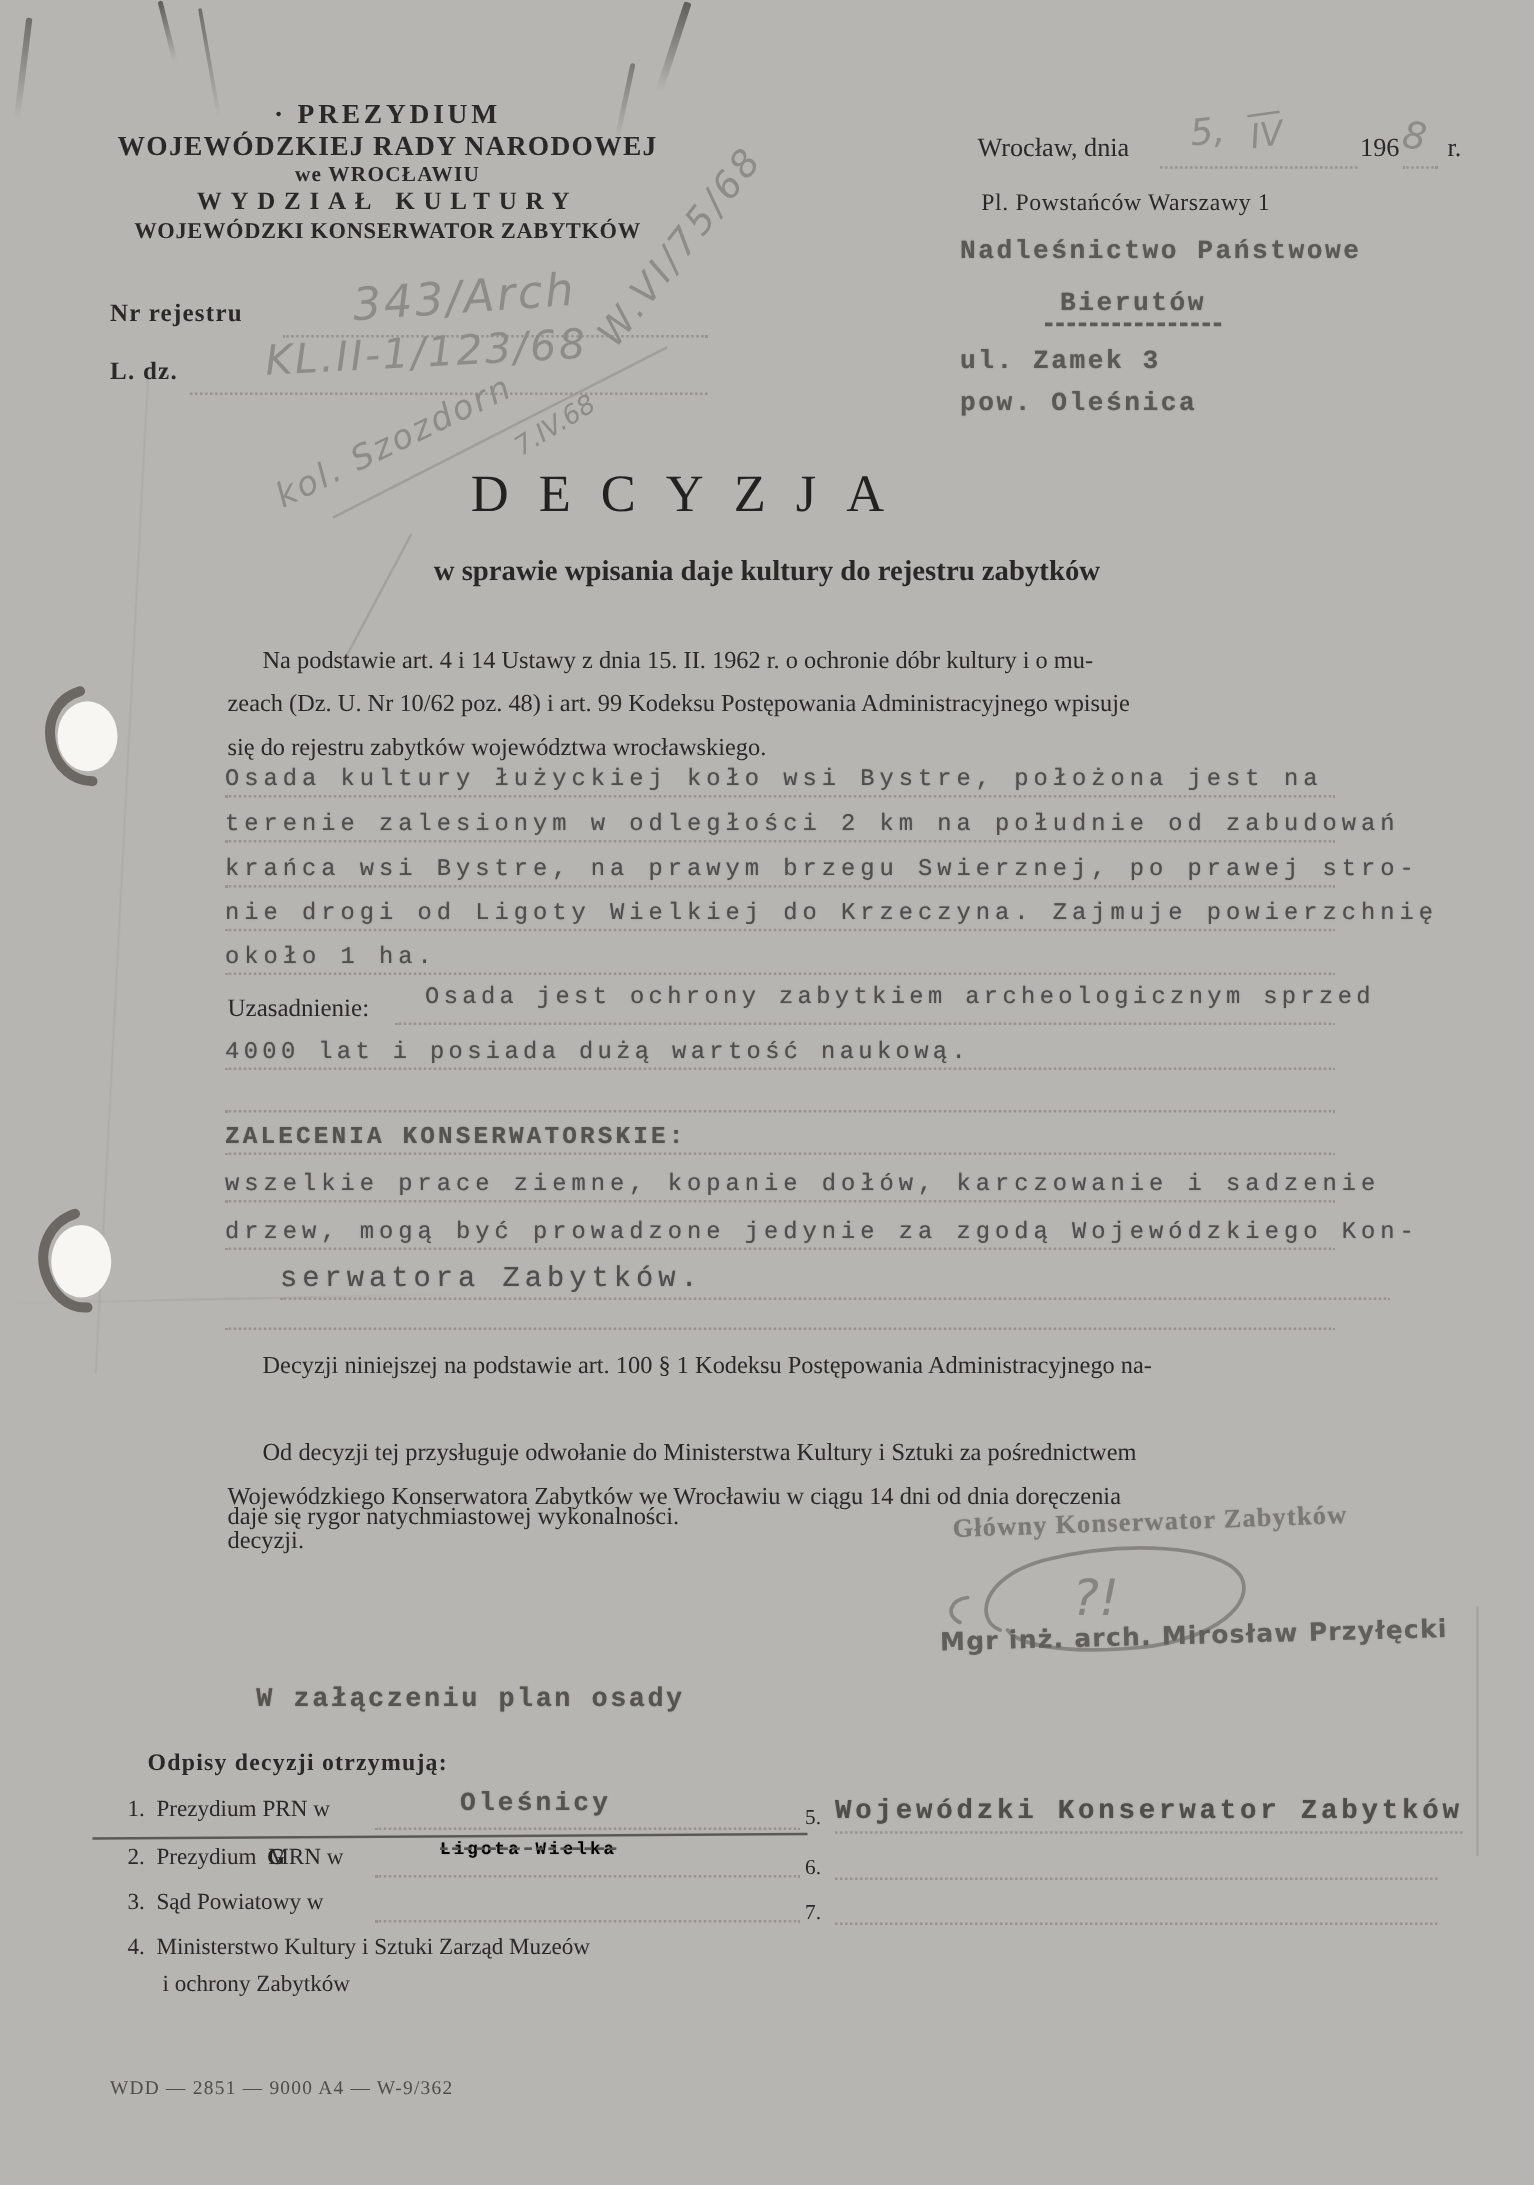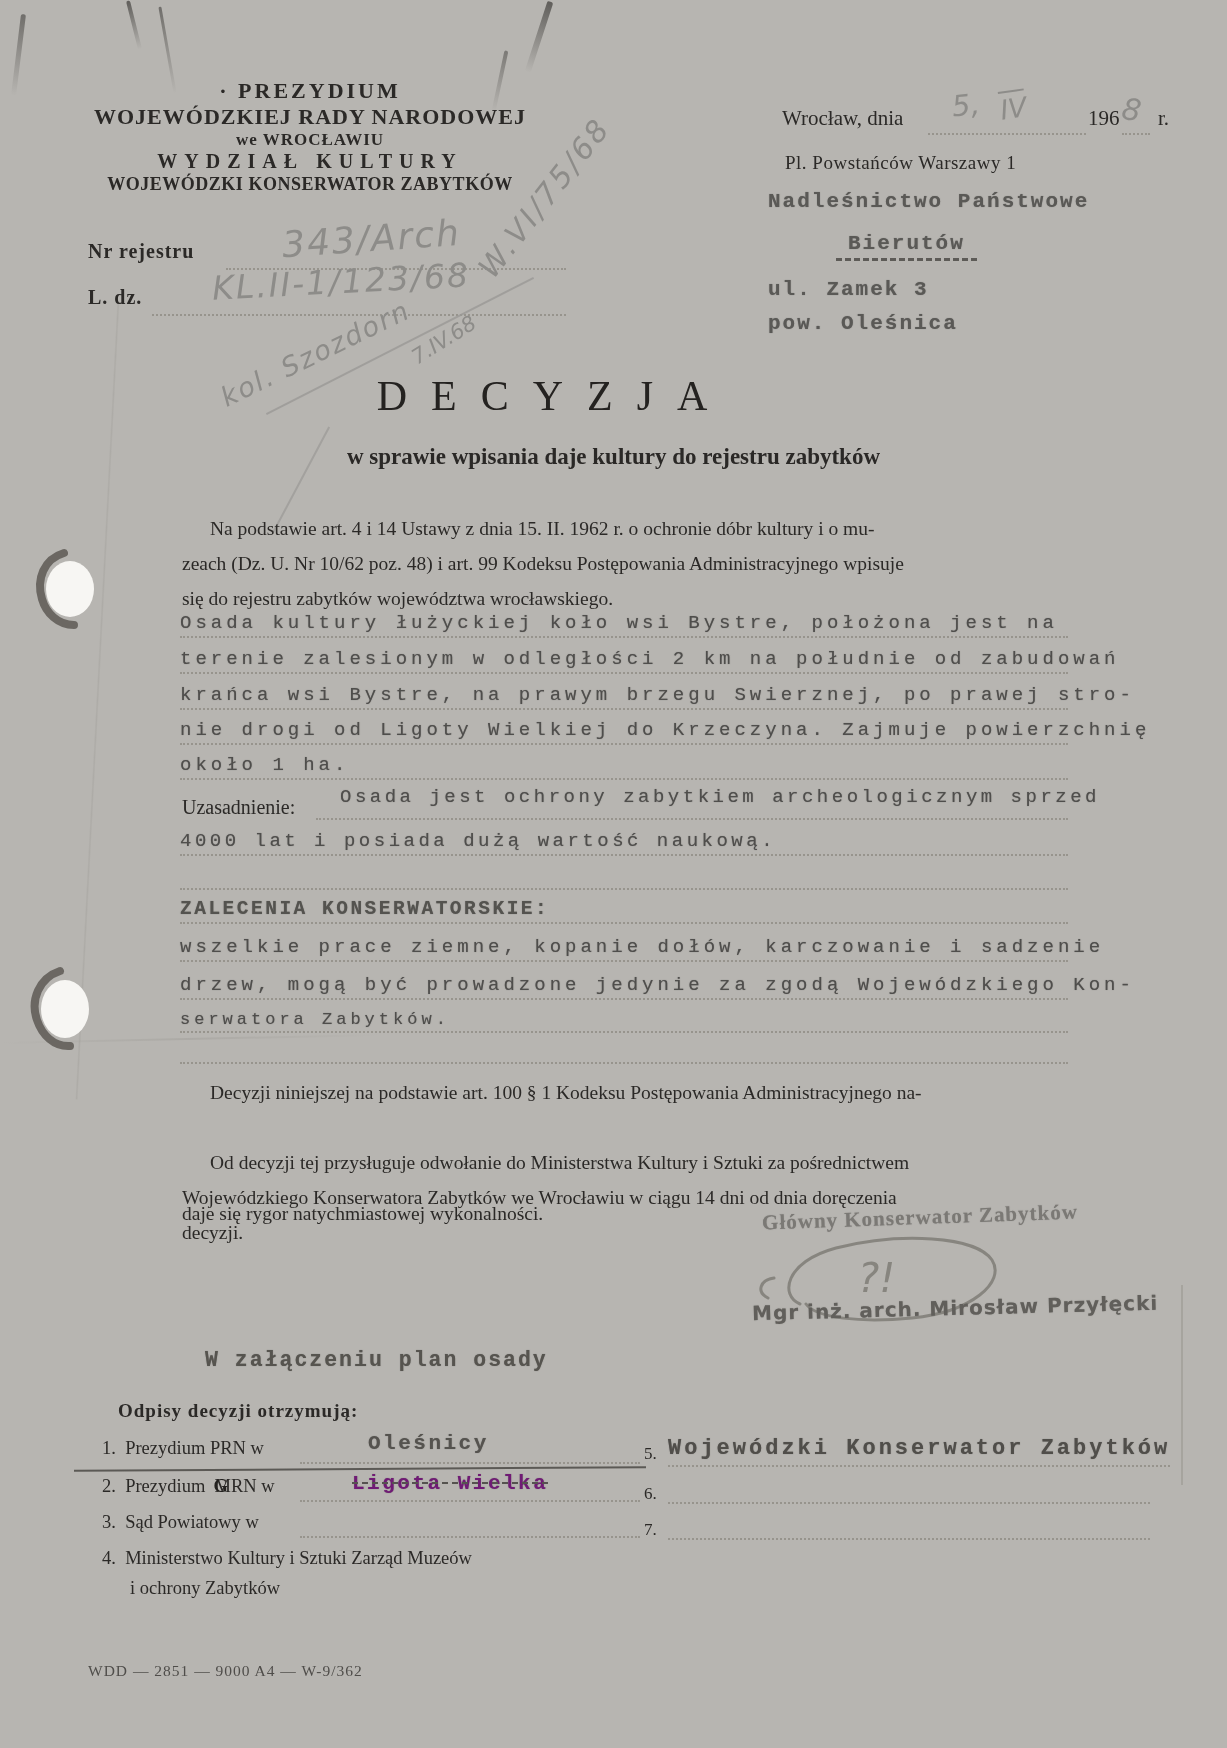--- a/index.html
+++ b/index.html
@@ -115,21 +115,21 @@
 
   <div class="abs serif" style="left:182px;top:796px;font-size:20px;">Uzasadnienie:</div>
   <div class="abs typed" style="left:340px;top:786px;font-size:19px;letter-spacing:3.5px;">Osada jest ochrony zabytkiem archeologicznym sprzed</div>
   <div class="rule" style="left:316px;top:818px;width:752px;"></div>
   <div class="fillrow typed" style="top:830px;font-size:19px;letter-spacing:3.5px;">4000 lat i posiada dużą wartość naukową.</div>
   <div class="rule" style="left:180px;top:888px;width:888px;"></div>
 
   <div class="fillrow typed" style="top:898px;font-size:19.5px;letter-spacing:2.5px;font-weight:bold;color:#54534f;">ZALECENIA KONSERWATORSKIE:</div>
   <div class="fillrow typed" style="top:936px;font-size:19px;letter-spacing:4px;">wszelkie prace ziemne, kopanie dołów, karczowanie i sadzenie</div>
   <div class="fillrow typed" style="top:974px;font-size:19px;letter-spacing:4px;">drzew, mogą być prowadzone jedynie za zgodą Wojewódzkiego Kon-</div>
-  <div class="fillrow typed" style="top:1010px;font-size:17px;letter-spacing:4px;">serwatora Zabytków.</div>
+  <div class="fillrow typed" style="top:1010px;font-size:23px;letter-spacing:4px;margin-left:44px;">serwatora Zabytków.</div>
   <div class="rule" style="left:180px;top:1062px;width:888px;"></div>
 
   <div class="abs serif bodyline" style="left:210px;top:1082px;">Decyzji niniejszej na podstawie art. 100 § 1 Kodeksu Postępowania Administracyjnego na-</div>
   <div class="abs serif bodyline" style="left:182px;top:1175px;margin-top:28px;">daje się rygor natychmiastowej wykonalności.</div>
   <div class="abs serif bodyline" style="left:210px;top:1152px;">Od decyzji tej przysługuje odwołanie do Ministerstwa Kultury i Sztuki za pośrednictwem</div>
   <div class="abs serif bodyline" style="left:182px;top:1187px;">Wojewódzkiego Konserwatora Zabytków we Wrocławiu w ciągu 14 dni od dnia doręczenia</div>
   <div class="abs serif bodyline" style="left:182px;top:1222px;">decyzji.</div>
 
   <div class="abs serif stamp" style="left:762px;top:1205px;font-size:21px;font-weight:bold;transform:rotate(-2deg);">Główny Konserwator Zabytków</div>
   <svg class="abs" style="left:740px;top:1226px;" width="330" height="110" viewBox="0 0 330 110">
@@ -149,21 +149,21 @@
   <div class="rule" style="left:300px;top:1462px;width:340px;"></div>
   <div class="abs typed" style="left:368px;top:1432px;font-size:21px;letter-spacing:2.5px;font-weight:bold;color:#55534f;">Oleśnicy</div>
   <div class="abs" style="left:74px;top:1468px;width:572px;height:2px;background:#5b5955;transform:rotate(-0.35deg);"></div>
 
   <div class="abs serif" style="left:102px;top:1476px;font-size:18.5px;">
     <span>2.</span>&nbsp;
     <span>Prezydium</span>&nbsp;
     <span class="overtype"><span>M</span><span class="over">G</span></span><span>RN w</span>
   </div>
   <div class="rule" style="left:300px;top:1500px;width:340px;"></div>
-  <div class="abs typed strike-dashed" style="left:352px;top:1472px;font-size:21px;letter-spacing:2.5px;font-weight:bold;color:#701a75;">Ligota Wielka</div>
+  <div class="abs typed strike-dashed" style="left:352px;top:1472px;font-size:14px;letter-spacing:2.5px;font-weight:bold;color:#000000;">Ligota Wielka</div>
 
   <div class="abs serif" style="left:102px;top:1512px;font-size:18.5px;">
     <span>3.</span>&nbsp;
     <span>Sąd Powiatowy w</span>
   </div>
   <div class="rule" style="left:300px;top:1536px;width:340px;"></div>
 
   <div class="abs serif" style="left:102px;top:1548px;font-size:18.5px;">
     <span>4.</span>&nbsp;
     <span>Ministerstwo Kultury i Sztuki Zarząd Muzeów</span>

